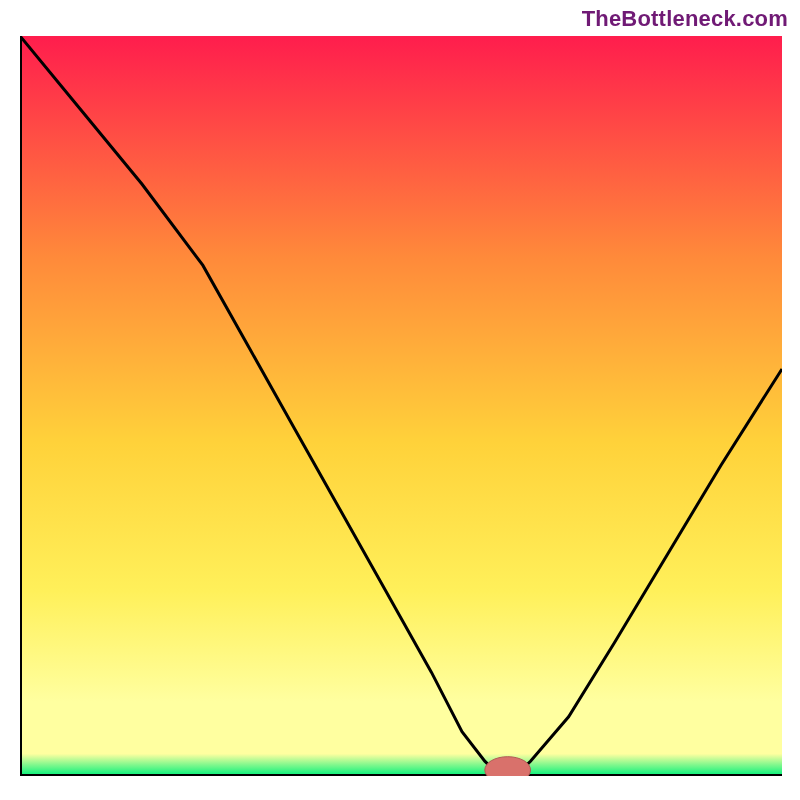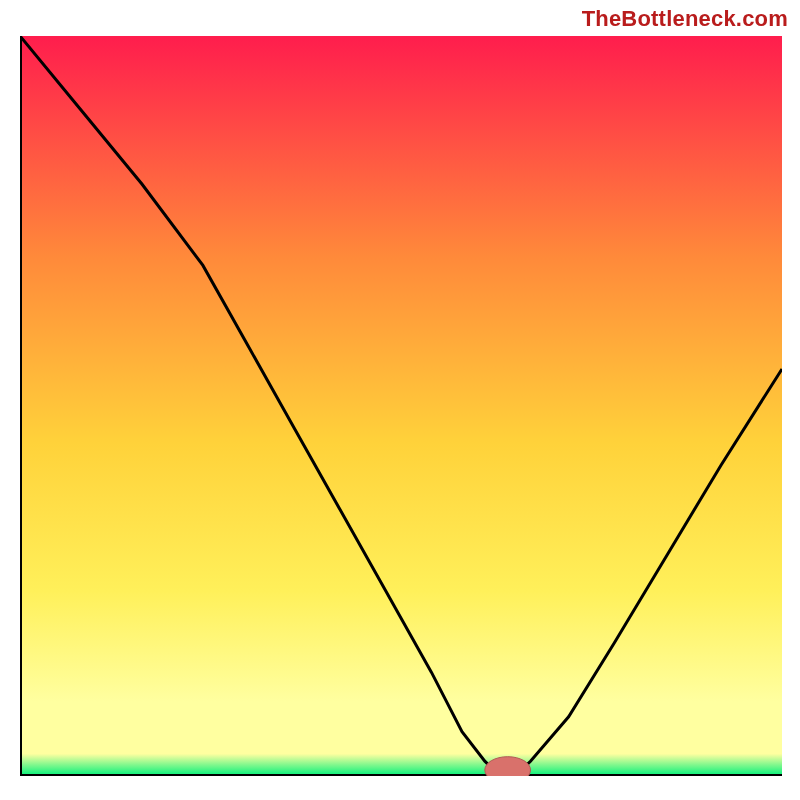--- a/index.html
+++ b/index.html
@@ -15,21 +15,21 @@
     position: relative;
     width: 800px;
     height: 800px;
   }
   .attribution {
     position: absolute;
     top: 6px;
     right: 12px;
     font-size: 22px;
     font-weight: 600;
-    color: #b91c1c;
+    color: #701a75;
     letter-spacing: 0.2px;
     z-index: 10;
   }
   .plot {
     position: absolute;
     left: 20px;
     top: 36px;
     width: 762px;
     height: 740px;
   }

